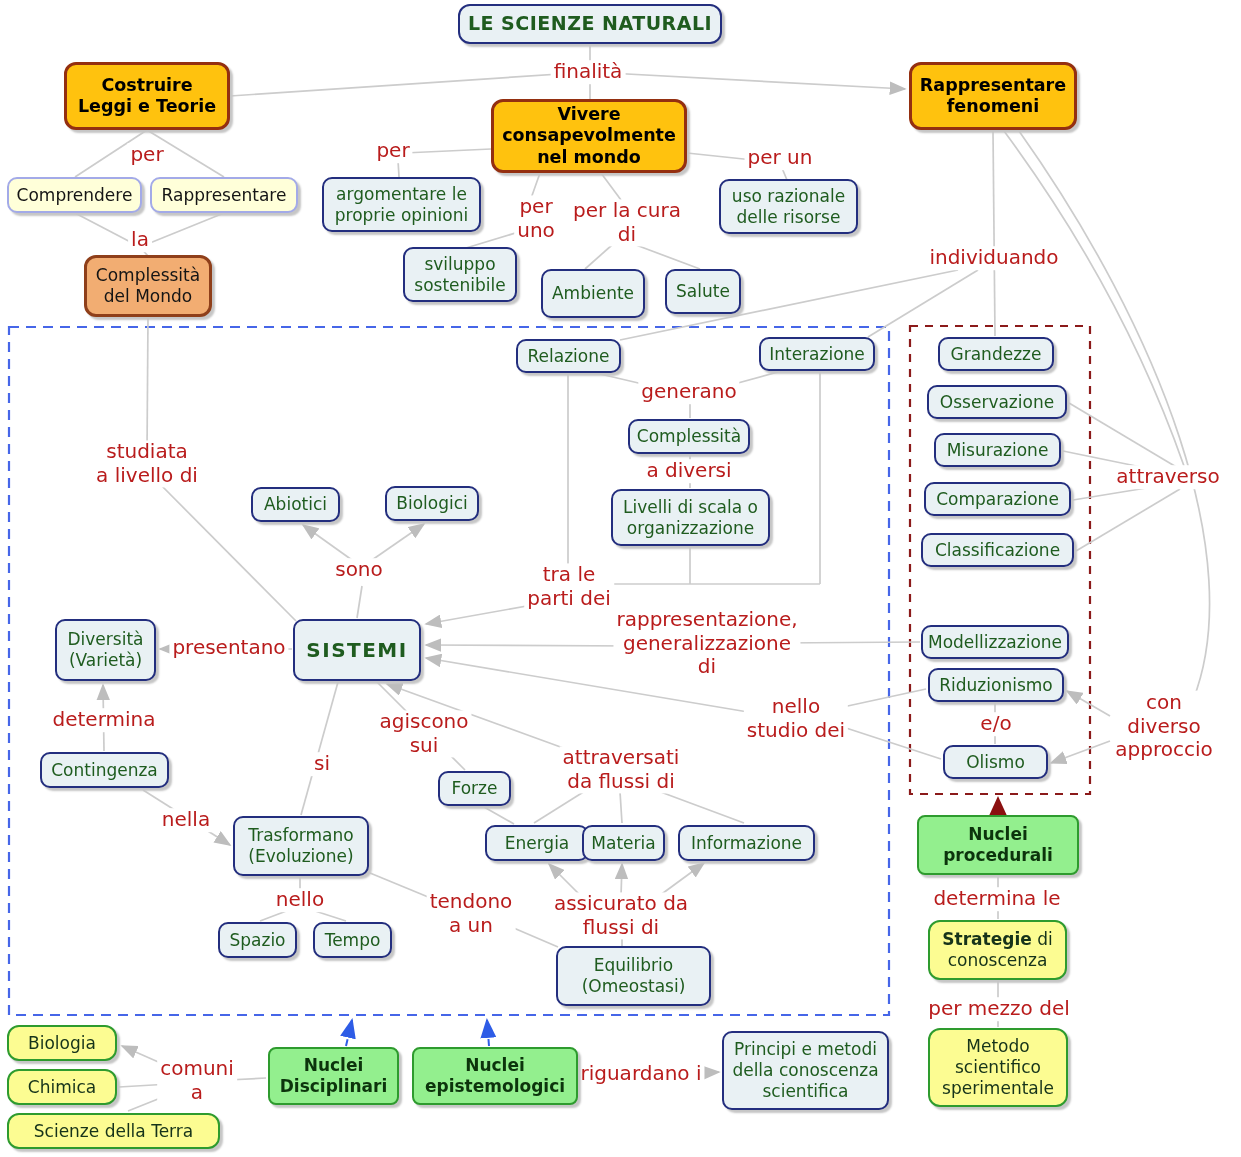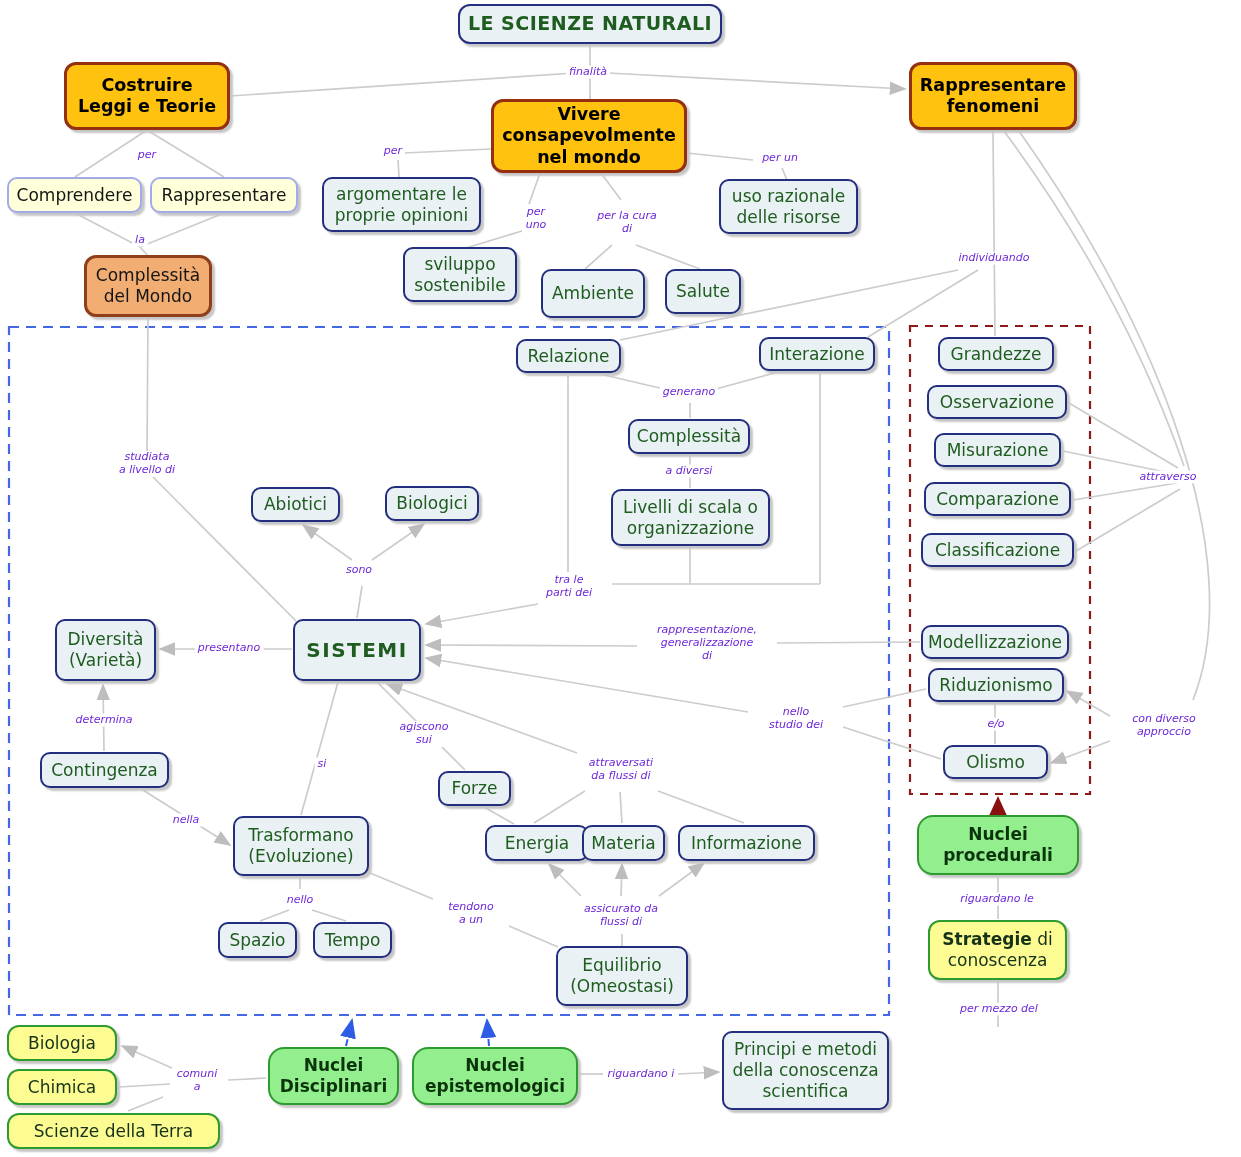--- a/index.html
+++ b/index.html
@@ -8,27 +8,27 @@
   #wires{position:absolute;left:0;top:0;z-index:0;}
   .node{position:absolute;z-index:2;display:flex;align-items:center;justify-content:center;
         text-align:center;white-space:pre-line;box-sizing:border-box;
         background:#e9f1f4;border:2px solid #232e7e;border-radius:10px;
         color:#1f5c1f;font-size:17px;line-height:1.22;padding:2px 6px;
         box-shadow:3px 3px 2px #c6c6c6;}
   .gold{background:#ffc20e;border:3px solid #942f10;color:#000;font-weight:bold;
         font-size:17.5px;border-radius:12px;}
   .pale{background:#ffffd9;border:2px solid #a3aae8;color:#151515;text-align:right;}
   .salmon{background:#f2ad72;border:3px solid #8f3f1a;color:#151515;border-radius:12px;}
-  .green{background:#93ef8e;border:2.5px solid #2e9b2e;color:#0c340c;font-weight:bold;border-radius:16px;}
+  .green{background:#93ef8e;border:2.5px solid #2e9b2e;color:#0c340c;font-weight:bold;border-radius:8px;}
   .yellow{background:#fcfc92;border:2.5px solid #2e9b2e;color:#16331a;border-radius:12px;}
   .big-title{font-weight:bold;font-size:19px;letter-spacing:.5px;border-radius:12px;border-width:2.5px;}
   .sistemi{font-weight:bold;font-size:20px;letter-spacing:1.5px;}
-  .lab{position:absolute;z-index:1;transform:translate(-50%,-50%);color:#6d28d9;
+  .lab{position:absolute;z-index:1;transform:translate(-50%,-50%);color:#b91c1c;
        background:#fff;padding:0 3px;white-space:pre-line;text-align:center;
-       font-size:11px;line-height:1.18;font-style:italic;}
+       font-size:20px;line-height:1.18;}
 </style>
 </head>
 <body>
 
 <div id="canvas">
 
 <svg id="wires" width="1241" height="1157">
   <defs>
     <marker id="mg" markerWidth="10" markerHeight="8" refX="9" refY="4" orient="auto">
       <path d="M0,0 L10,4 L0,8 z" fill="#bdbdbd"></path>
@@ -174,34 +174,37 @@
 (Varietà)</div>
 <div class="node" style="left:40px;top:752px;width:129px;height:36px">Contingenza</div>
 <div class="node" style="left:233px;top:816px;width:136px;height:60px">Trasformano
 (Evoluzione)</div>
 <div class="node" style="left:218px;top:922px;width:79px;height:36px">Spazio</div>
 <div class="node" style="left:313px;top:922px;width:79px;height:36px">Tempo</div>
 <div class="node" style="left:438px;top:771px;width:73px;height:35px">Forze</div>
 <div class="node" style="left:485px;top:825px;width:104px;height:36px">Energia</div>
 <div class="node" style="left:582px;top:825px;width:83px;height:36px">Materia</div>
 <div class="node" style="left:678px;top:825px;width:137px;height:36px">Informazione</div>
-<div class="node" style="left:556px;top:946px;width:132px;height:60px">Equilibrio
+<div class="node" style="left:556px;top:946px;width:155px;height:60px">Equilibrio
 (Omeostasi)</div>
 <div class="node" style="left:938px;top:337px;width:116px;height:34px">Grandezze</div>
 <div class="node" style="left:927px;top:385px;width:140px;height:34px">Osservazione</div>
 <div class="node" style="left:934px;top:433px;width:127px;height:34px">Misurazione</div>
 <div class="node" style="left:924px;top:482px;width:147px;height:34px">Comparazione</div>
 <div class="node" style="left:921px;top:533px;width:153px;height:34px">Classificazione</div>
 <div class="node" style="left:921px;top:625px;width:148px;height:34px">Modellizzazione</div>
 <div class="node" style="left:928px;top:668px;width:136px;height:34px">Riduzionismo</div>
 <div class="node" style="left:943px;top:745px;width:105px;height:34px">Olismo</div>
 <div class="node green" style="left:917px;top:815px;width:162px;height:60px">Nuclei
 procedurali</div>
 <div class="node yellow" style="left:928px;top:920px;width:139px;height:60px"><span><b>Strategie</b><span> di
 conoscenza</span></span></div>
+<div class="node yellow" style="left:928px;top:1028px;width:140px;height:79px">Metodo
+scientifico
+sperimentale</div>
 <div class="node yellow" style="left:7px;top:1025px;width:110px;height:36px">Biologia</div>
 <div class="node yellow" style="left:7px;top:1069px;width:110px;height:36px">Chimica</div>
 <div class="node yellow" style="left:7px;top:1113px;width:213px;height:36px">Scienze della Terra</div>
 <div class="node green" style="left:268px;top:1047px;width:131px;height:58px">Nuclei
 Disciplinari</div>
 <div class="node green" style="left:412px;top:1047px;width:166px;height:58px">Nuclei
 epistemologici</div>
 <div class="node" style="left:722px;top:1031px;width:167px;height:79px">Principi e metodi
 della conoscenza
 scientifica</div>
@@ -238,19 +241,19 @@
 flussi di</span>
 <span class="lab" style="left:796px;top:719px">nello
 studio dei</span>
 <span class="lab" style="left:707px;top:643px">rappresentazione,
 generalizzazione
 di</span>
 <span class="lab" style="left:996px;top:724px">e/o</span>
 <span class="lab" style="left:1168px;top:477px">attraverso</span>
 <span class="lab" style="left:1164px;top:726px">con diverso
 approccio</span>
-<span class="lab" style="left:997px;top:899px">riguardano le</span>
+<span class="lab" style="left:997px;top:899px">determina le</span>
 <span class="lab" style="left:999px;top:1009px">per mezzo del</span>
 <span class="lab" style="left:197px;top:1081px">comuni
 a</span>
 <span class="lab" style="left:641px;top:1074px">riguardano i</span>
 
 </div>
 
 </body></html>

